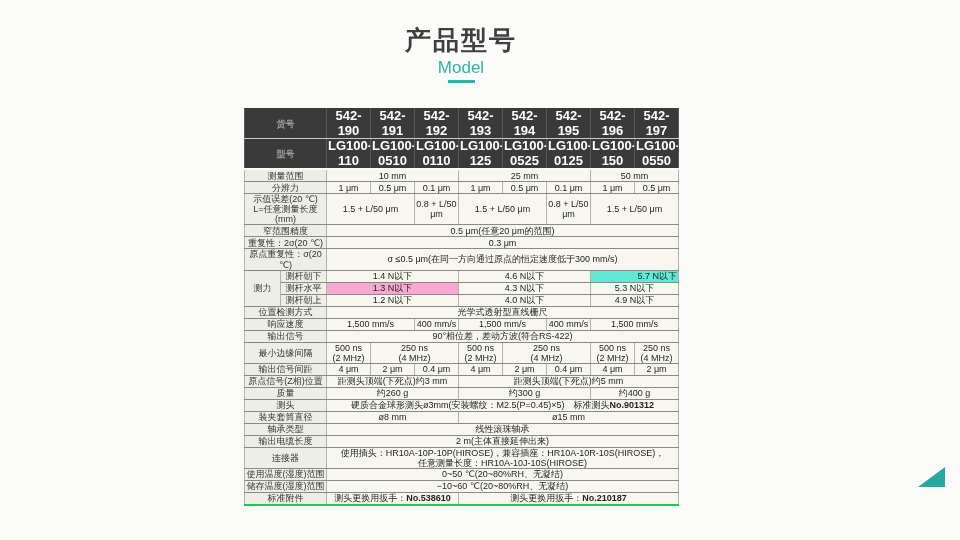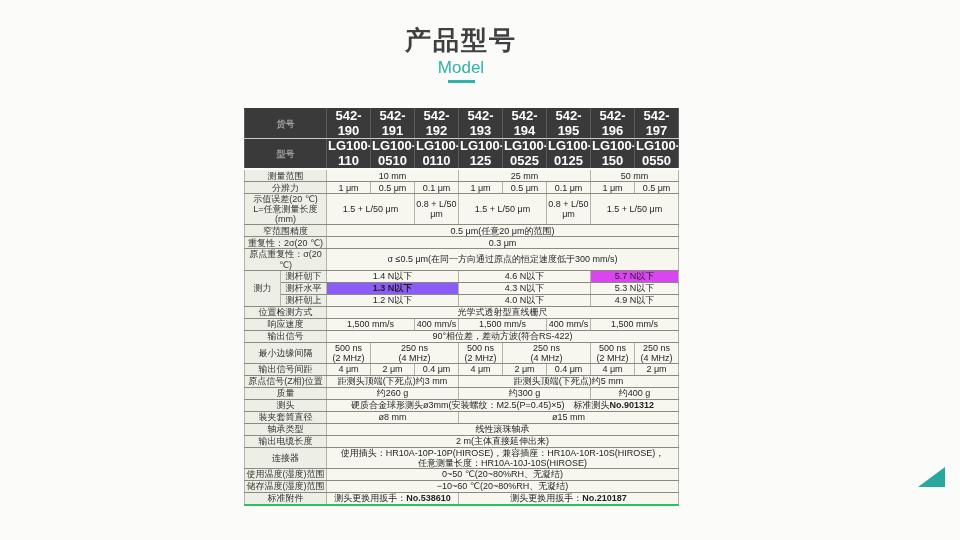--- a/index.html
+++ b/index.html
@@ -151,25 +151,25 @@
           </tr>
           <tr>
             <th colspan="2" class="lbl">原点重复性：σ(20 ℃)</th>
             <td colspan="8" style="background: rgb(247, 247, 240);">σ ≤0.5 μm(在同一方向通过原点的恒定速度低于300 mm/s)</td>
           </tr>
           <tr>
             <th rowspan="3" class="lbl">测力</th>
             <th class="lbl">测杆朝下</th>
             <td colspan="3" style="background: rgb(247, 247, 240);">1.4 N以下</td>
             <td colspan="3" style="background: rgb(247, 247, 240);">4.6 N以下</td>
-            <td colspan="2" style="background: #d946ef;">5.7 N以下</td>
+            <td colspan="2" style="background: #5eead4; text-align: right;">5.7 N以下</td>
           </tr>
           <tr>
             <th class="lbl">测杆水平</th>
-            <td colspan="3" style="background: #8b5cf6; font-weight: bold;">1.3 N以下</td>
+            <td colspan="3" style="background: #f9a8d4;">1.3 N以下</td>
             <td colspan="3" style="background: rgb(247, 247, 240);">4.3 N以下</td>
             <td colspan="2" style="background: rgb(247, 247, 240);">5.3 N以下</td>
           </tr>
           <tr>
             <th class="lbl">测杆朝上</th>
             <td colspan="3" style="background: rgb(247, 247, 240);">1.2 N以下</td>
             <td colspan="3" style="background: rgb(247, 247, 240);">4.0 N以下</td>
             <td colspan="2" style="background: rgb(247, 247, 240);">4.9 N以下</td>
           </tr>
           <tr>

